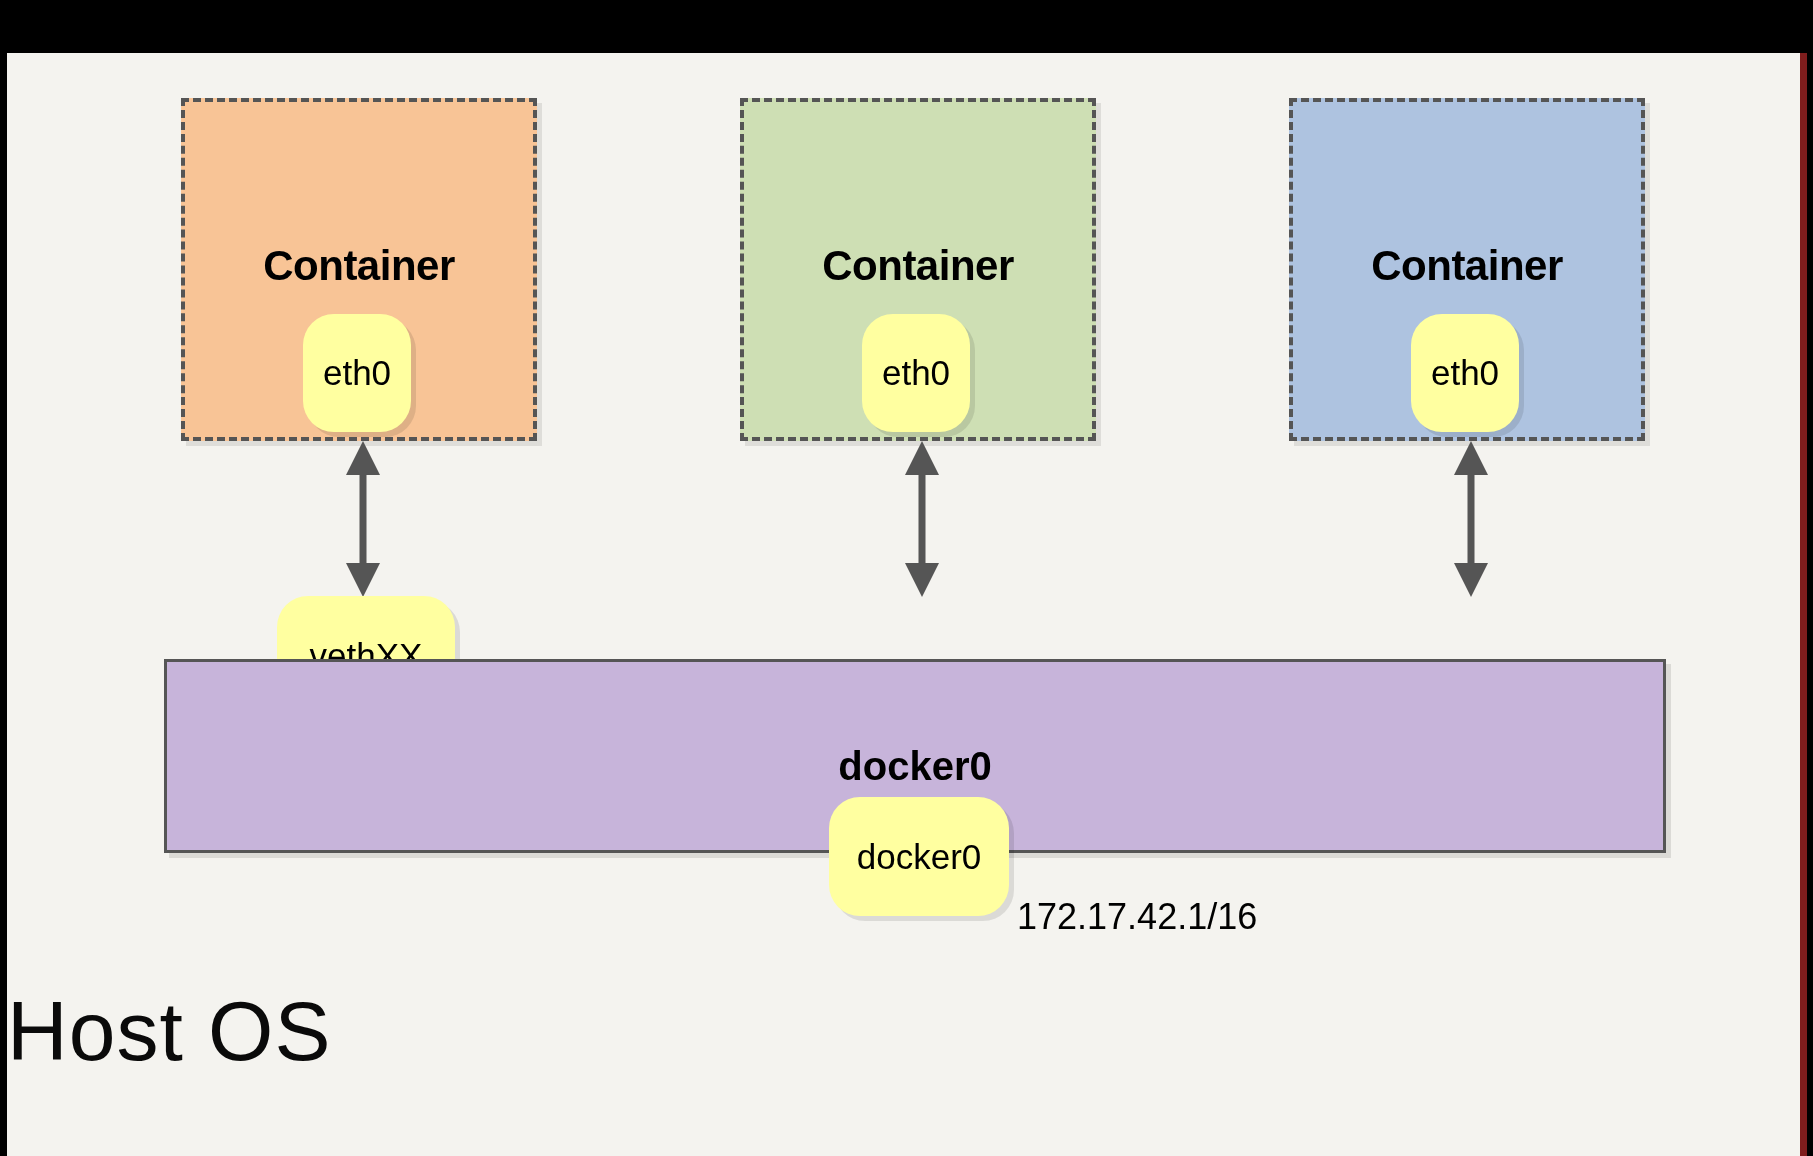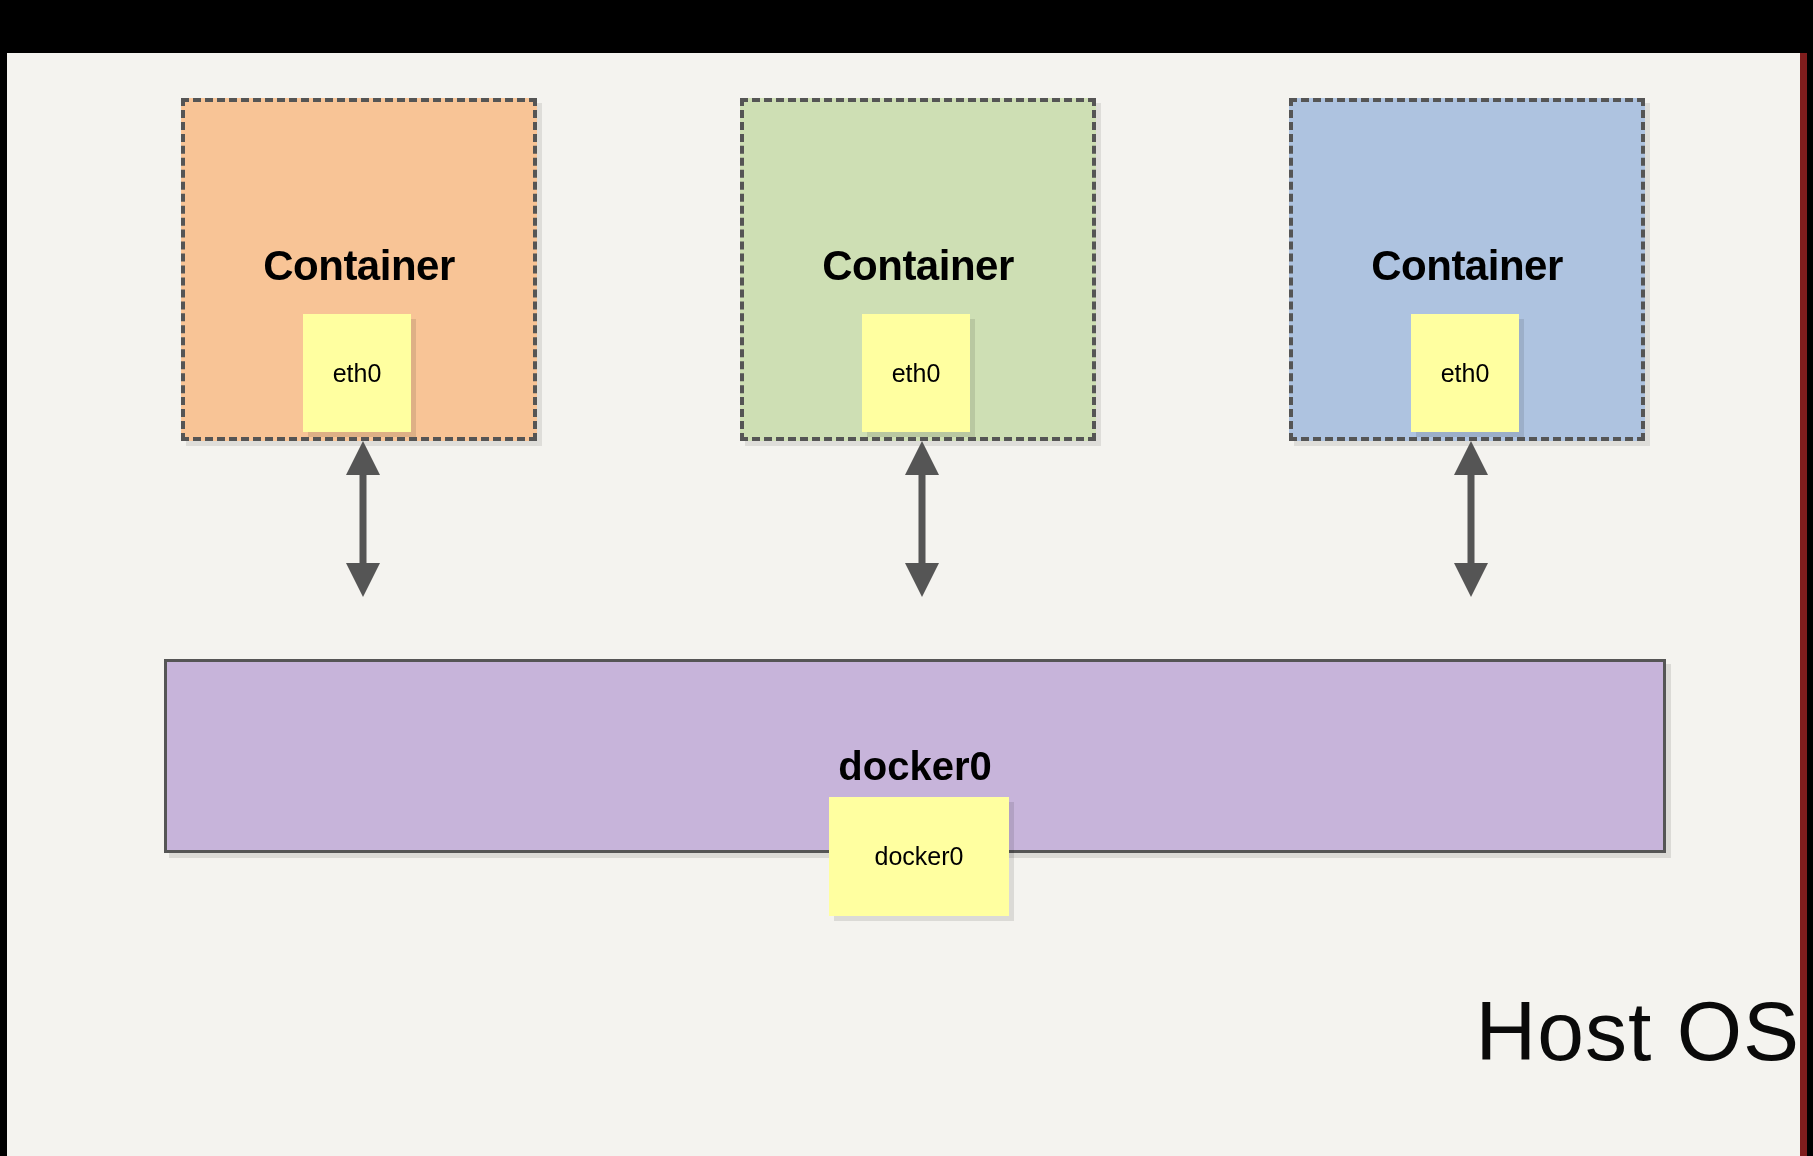--- a/index.html
+++ b/index.html
@@ -52,22 +52,23 @@
   }
 
   .yellow-box {
     position: absolute;
     background: #ffffa0;
     box-sizing: border-box;
     box-shadow: 5px 5px 0 0 rgba(0,0,0,0.10);
     display: flex;
     align-items: center;
     justify-content: center;
-    font-size: 25px;
+    font-size: 35px;
     color: #000000;
+    border-radius: 31px;
   }
 
   .bridge {
     position: absolute;
     background: #c7b4da;
     border: 3px solid #555555;
     box-sizing: border-box;
     box-shadow: 5px 5px 0 0 rgba(0,0,0,0.10);
   }
   .bridge-label {
@@ -88,21 +89,21 @@
     position: absolute;
     font-size: 36px;
     color: #000000;
     white-space: nowrap;
   }
 
   .host-label {
     position: absolute;
     left: 0;
     right: 0;
-    text-align: right;
+    text-align: left;
     font-size: 84px;
     font-weight: 300;
     color: #0a0a0a;
     letter-spacing: 1px;
   }
 </style>
 </head>
 <body>
 
 <div id="canvas">
@@ -113,20 +114,21 @@
         <div class="container-title" style="top:140px;">Container</div>
       </div>
       <div class="yellow-box" style="left:296px; top:261px; width:108px; height:118px;">eth0</div>
 
       <svg class="arrow" style="left:332px; top:388px;" width="48" height="156" viewBox="0 0 48 156">
         <line x1="24" y1="8" x2="24" y2="148" stroke="#555555" stroke-width="7"></line>
         <polygon points="24,0 7,34 41,34" fill="#555555"></polygon>
         <polygon points="24,156 7,122 41,122" fill="#555555"></polygon>
       </svg>
 
+      <div class="yellow-box" style="left:270px; top:543px; width:178px; height:119px;">vethXX</div>
 
       <div class="container-box" style="left:733px; top:45px; width:356px; height:343px; background:#cedfb4;">
         <div class="container-title" style="top:140px;">Container</div>
       </div>
       <div class="yellow-box" style="left:855px; top:261px; width:108px; height:118px;">eth0</div>
 
       <svg class="arrow" style="left:891px; top:388px;" width="48" height="156" viewBox="0 0 48 156">
         <line x1="24" y1="8" x2="24" y2="148" stroke="#555555" stroke-width="7"></line>
         <polygon points="24,0 7,34 41,34" fill="#555555"></polygon>
         <polygon points="24,156 7,122 41,122" fill="#555555"></polygon>
@@ -144,18 +146,19 @@
         <polygon points="24,156 7,122 41,122" fill="#555555"></polygon>
       </svg>
 
 
       <div class="bridge" style="left:157px; top:606px; width:1502px; height:194px;">
         <div class="bridge-label" style="top:82px;">docker0</div>
       </div>
 
       <div class="yellow-box" style="left:822px; top:744px; width:180px; height:119px;">docker0</div>
 
+      <div class="ip-label" style="left:1010px; top:843px;">172.17.42.1/16</div>
 
       <div class="host-label" style="top:930px;">Host OS</div>
 
     </div>
   </div>
 </div>
 
 </body></html>

